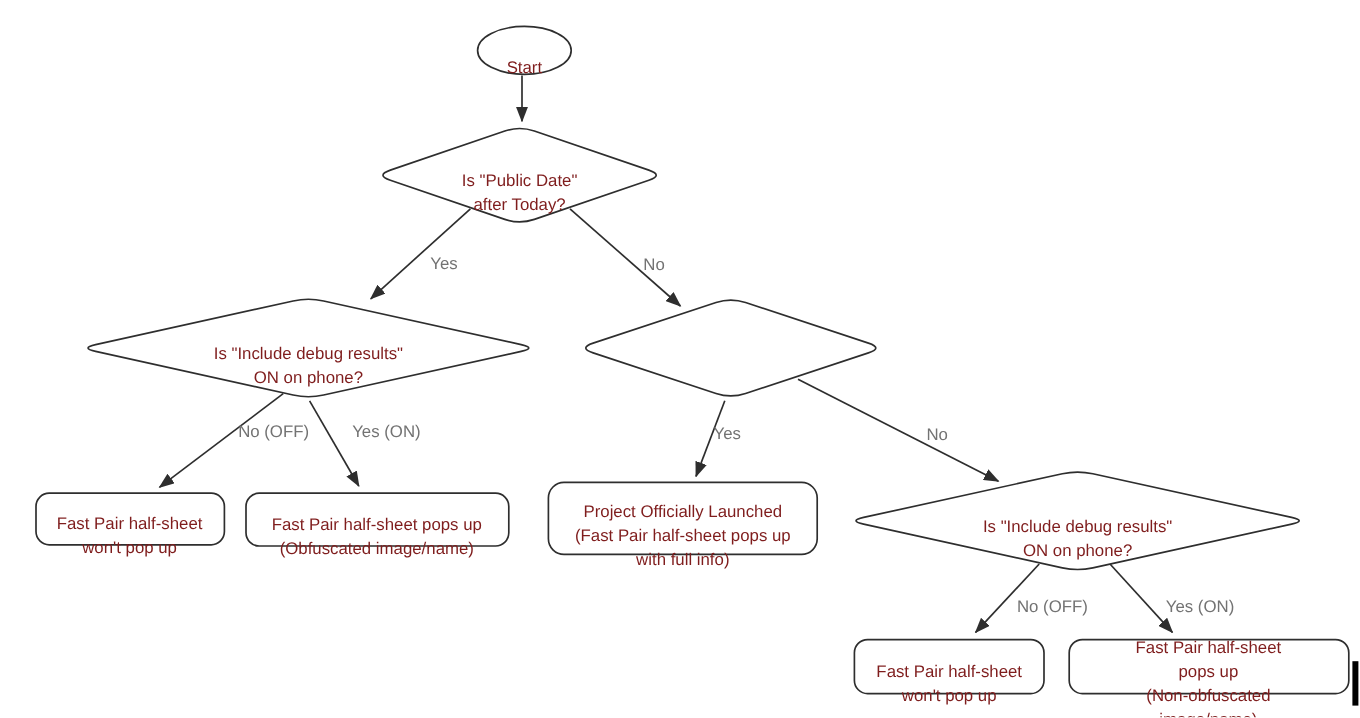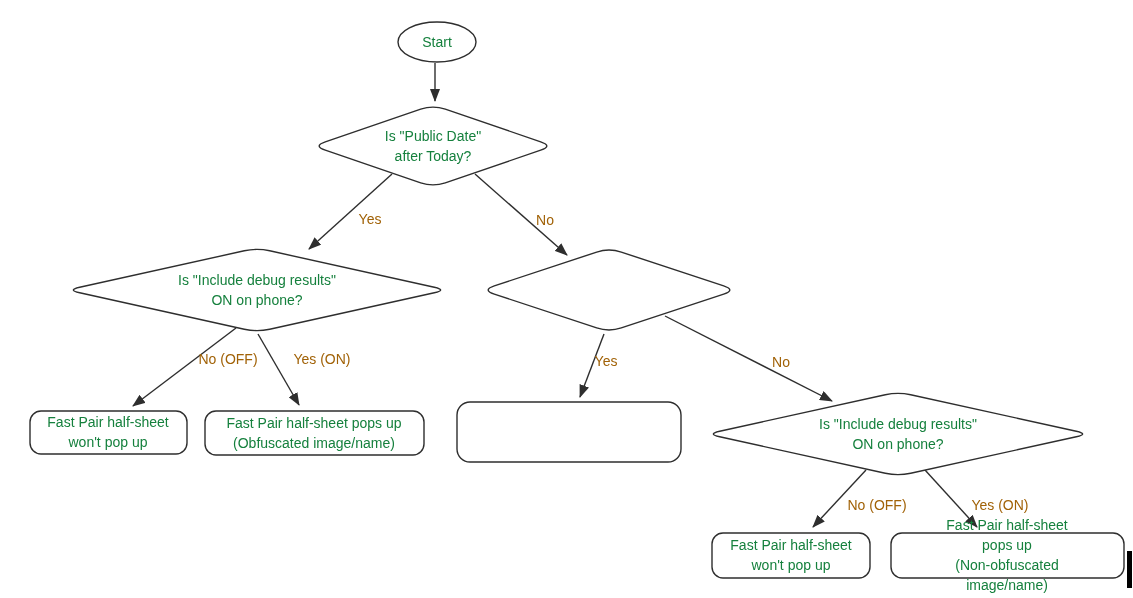--- a/index.html
+++ b/index.html
@@ -12,28 +12,29 @@
     overflow: hidden;
   }
   .canvas svg { position: absolute; left: 0; top: 0; }
   .lbl {
     position: absolute;
     transform: translate(-50%, -50%);
     text-align: center;
     white-space: pre-line;
     font-size: 14px;
     line-height: 20px;
-    color: #15803d;
+    color: #7f1d1d;
+    margin-top: 14px;
   }
   .edge-lbl {
     position: absolute;
     transform: translate(-50%, -50%);
     white-space: nowrap;
     font-size: 14px;
-    color: #a16207;
+    color: #737373;
   }
   .cursor-bar {
     position: absolute;
     left: 1127px;
     top: 551px;
     width: 5px;
     height: 37px;
     background: #000000;
   }
 </style>
@@ -91,20 +92,23 @@
 
   <div class="lbl" style="left:898px; top:434px;">Is "Include debug results"
 ON on phone?</div>
 
   <div class="lbl" style="left:108px; top:432px;">Fast Pair half-sheet
 won't pop up</div>
 
   <div class="lbl" style="left:314px; top:433px;">Fast Pair half-sheet pops up
 (Obfuscated image/name)</div>
 
+  <div class="lbl" style="left:569px; top:432px;">Project Officially Launched
+(Fast Pair half-sheet pops up
+with full info)</div>
 
   <div class="lbl" style="left:791px; top:555px;">Fast Pair half-sheet
 won't pop up</div>
 
   <div class="lbl" style="left:1007px; top:555px;">Fast Pair half-sheet pops up
 (Non-obfuscated image/name)</div>
 
   <div class="edge-lbl" style="left:370px; top:219px;">Yes</div>
 
   <div class="edge-lbl" style="left:545px; top:220px;">No</div>

